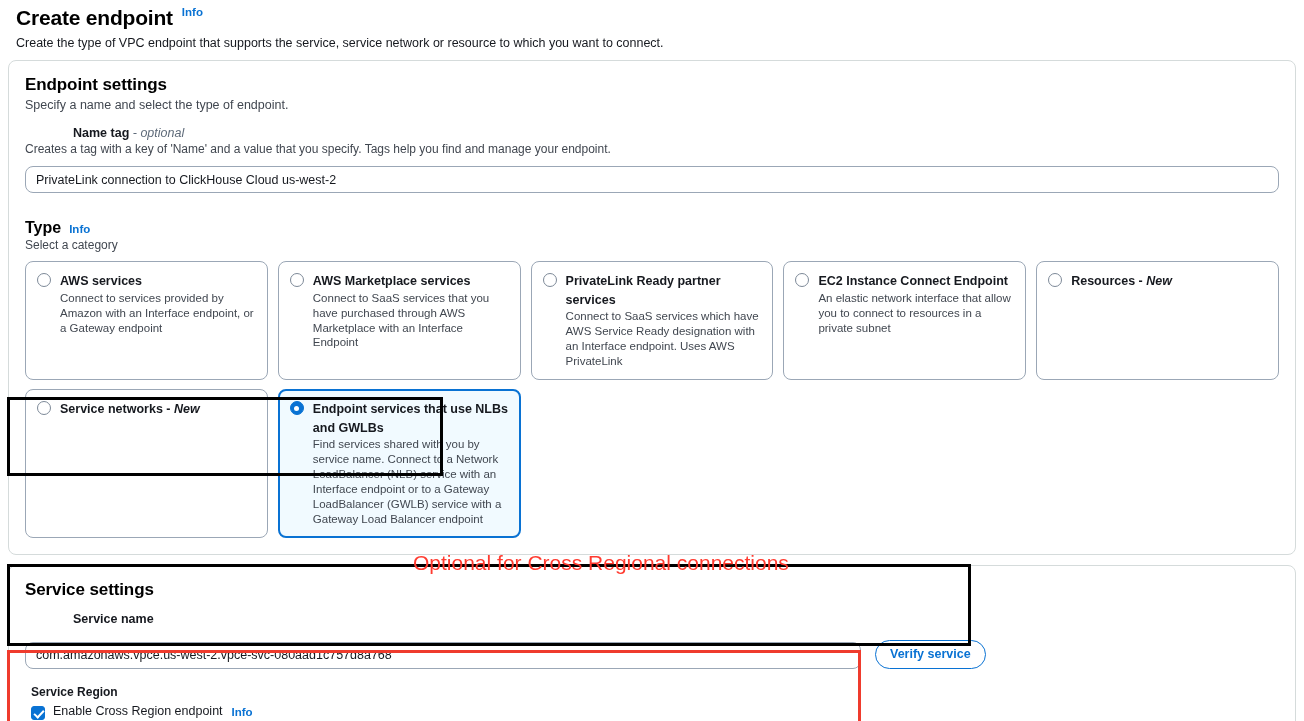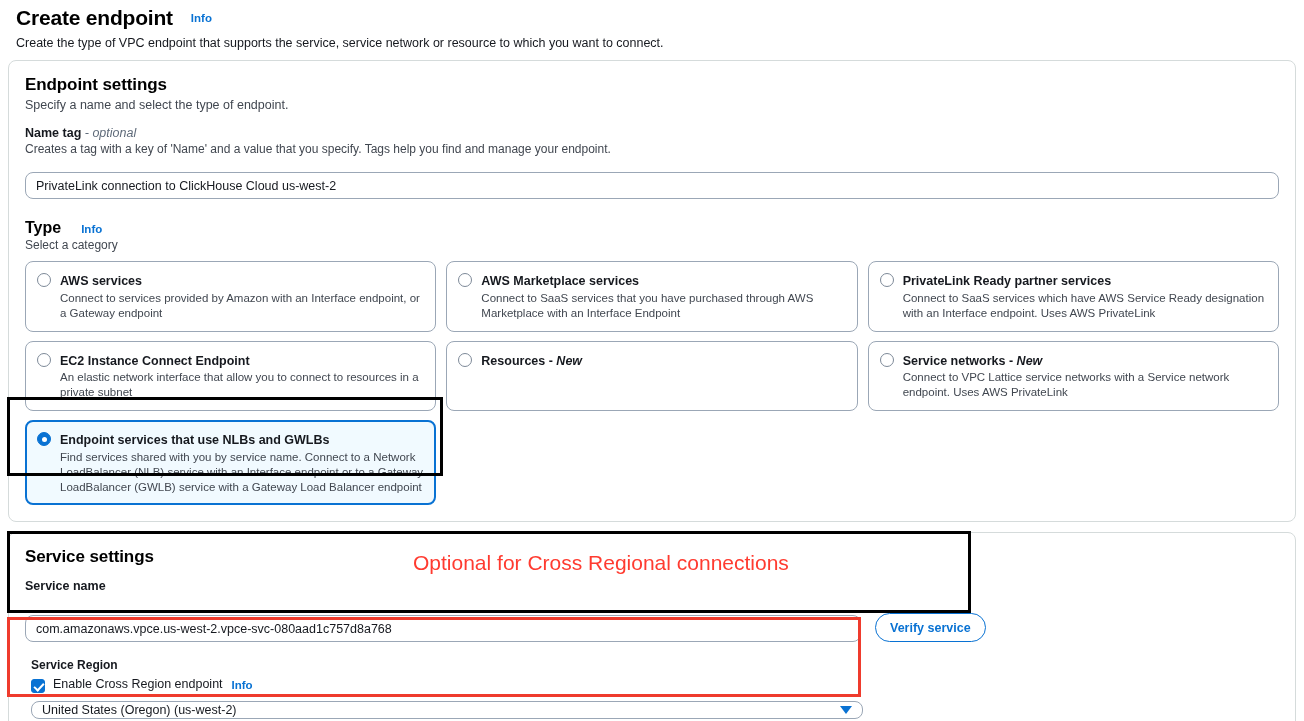--- a/index.html
+++ b/index.html
@@ -7,60 +7,60 @@
     width: 1304px; height: 721px;
     background: #ffffff;
     font-family: "Liberation Sans", sans-serif;
     color: #16191f;
     overflow: hidden;
   }
   .page { position: relative; width: 1304px; height: 721px; padding: 0 8px; }
 
   
   .page-header { padding: 6px 0 0 8px; }
-  .title-row { display: flex; align-items: center; gap: 18px; }
+  .title-row { display: flex; align-items: flex-start; gap: 9px; }
   .page-title { font-size: 21px; font-weight: bold; letter-spacing: -0.2px; color: #000; }
   .info-link { font-size: 11.5px; font-weight: bold; color: #0972d3; text-decoration: none; cursor: pointer; }
   .page-desc { font-size: 12.5px; color: #16191f; margin-top: 6px; }
 
   
   .panel {
     margin-top: 10px;
     border: 1px solid #d5dbdb;
     border-radius: 8px;
     background: #fff;
     padding: 14px 16px 16px 16px;
     position: relative;
   }
   .panel-title { font-size: 17px; font-weight: bold; color: #000; letter-spacing: -0.1px; }
   .panel-sub { font-size: 12.5px; color: #414750; margin-top: 3px; }
 
-  .field-label { font-size: 12.5px; font-weight: bold; color: #16191f; margin-top: 14px; }
+  .field-label { font-size: 12.5px; font-weight: bold; color: #16191f; margin-top: 14px; margin-left: 48px; }
   .field-label .opt { font-weight: normal; font-style: italic; color: #5f6b7a; }
   .field-hint { font-size: 12px; color: #414750; margin-top: 2px; }
 
   .text-input {
-    margin-top: 16px;
+    margin-top: 10px;
     height: 27px;
     border: 1px solid #9ba7b6;
     border-radius: 8px;
     background: #fff;
     display: flex; align-items: center;
     padding: 0 10px;
     font-size: 12.5px;
     color: #16191f;
     cursor: text;
   }
 
   
-  .type-head { display: flex; align-items: baseline; gap: 20px; margin-top: 20px; }
+  .type-head { display: flex; align-items: baseline; gap: 8px; margin-top: 26px; }
   .type-title { font-size: 16px; font-weight: bold; color: #000; }
   .type-sub { font-size: 12px; color: #414750; margin-top: 1px; }
 
-  .tiles { display: grid; grid-template-columns: repeat(3, 1fr); gap: 9px 10px; margin-top: 9px; }
+  .tiles { display: grid; grid-template-columns: repeat(5, 1fr); gap: 9px 10px; margin-top: 9px; }
   .tile {
     border: 1px solid #9ba7b6;
     border-radius: 8px;
     background: #fff;
     padding: 9px 11px 10px 11px;
     display: flex; gap: 9px;
     cursor: pointer;
     min-height: 56px;
   }
   .tile.selected { border: 2px solid #0972d3; background: #f1faff; padding: 8px 10px 9px 10px; }
@@ -199,21 +199,20 @@
         <span class="radio"></span>
         <span class="tile-text">
           <span class="tile-title"><span>Resources - </span><span class="new">New</span></span>
         </span>
       </div>
 
       <div class="tile">
         <span class="radio"></span>
         <span class="tile-text">
           <span class="tile-title"><span>Service networks - </span><span class="new">New</span></span>
-          <span class="tile-desc" style="display:block">Connect to VPC Lattice service networks with a Service network endpoint. Uses AWS PrivateLink</span>
         </span>
       </div>
 
       <div class="tile selected">
         <span class="radio on"></span>
         <span class="tile-text">
           <span class="tile-title">Endpoint services that use NLBs and GWLBs</span>
           <span class="tile-desc" style="display:block">Find services shared with you by service name. Connect to a Network LoadBalancer (NLB) service with an Interface endpoint or to a Gateway LoadBalancer (GWLB) service with a Gateway Load Balancer endpoint</span>
         </span>
       </div>

